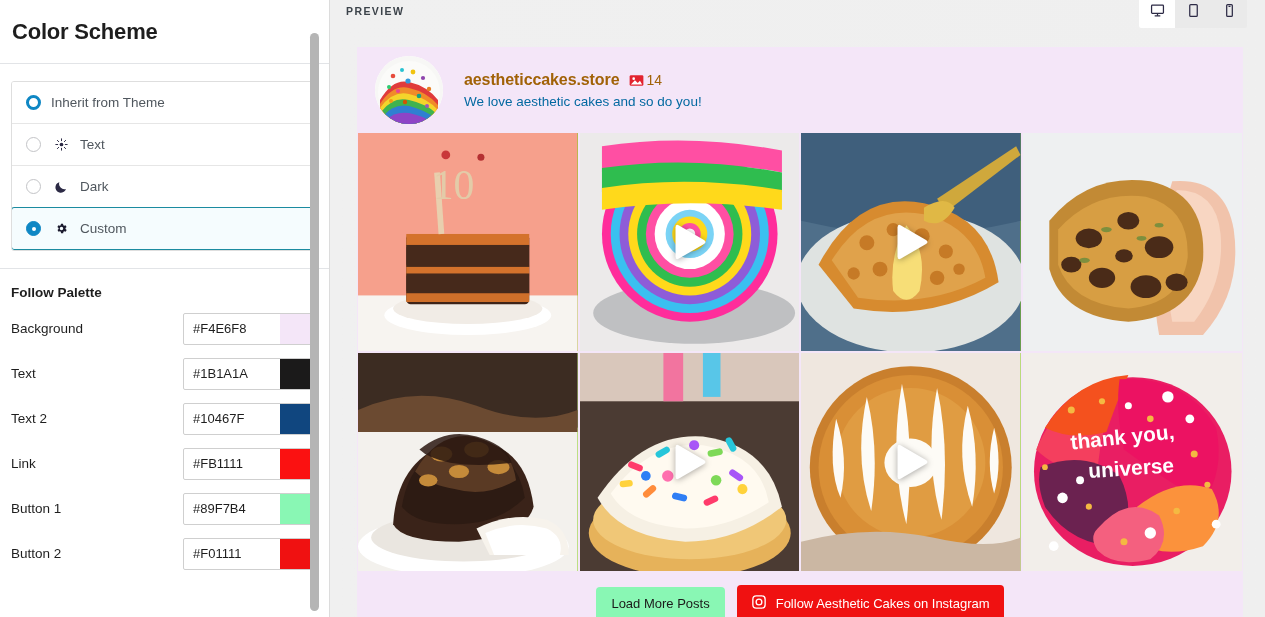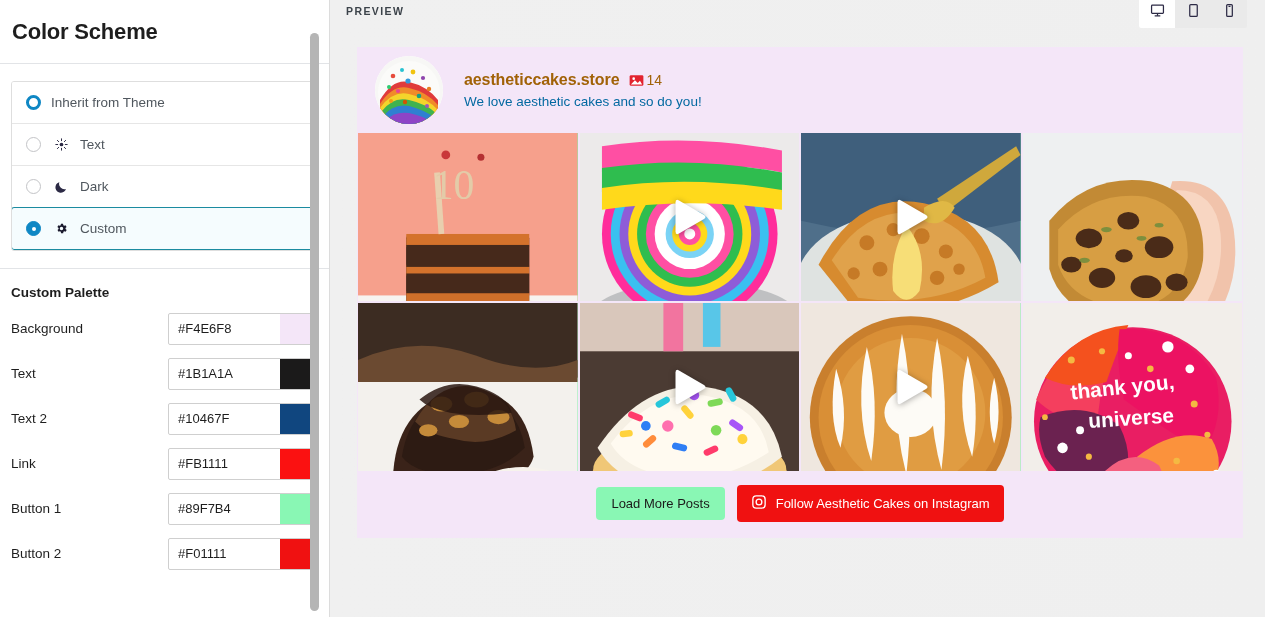--- a/index.html
+++ b/index.html
@@ -97,21 +97,21 @@
   .palette-row {
     display: flex; align-items: center;
     height: 45px;
     padding: 0 11px;
   }
   .palette-label {
     font-size: 13.5px; color: #1e1e1e;
     flex: 1;
   }
   .color-field {
-    width: 150px; height: 32px;
+    width: 135px; height: 32px;
     border: 1px solid #cfcfcf;
     background: #fff;
     display: flex; align-items: stretch;
     border-radius: 2px;
     overflow: hidden;
   }
   .color-text {
     flex: 1;
     display: flex; align-items: center;
     padding-left: 9px;
@@ -207,23 +207,23 @@
 
   .ig-grid {
     display: grid;
     grid-template-columns: repeat(4, 1fr);
     gap: 2px;
     background: #F4E6F8;
     padding: 0 1px;
   }
   .ig-cell {
     position: relative;
-    height: 168px;
-    overflow: hidden;
-    background: #86efac;
+    height: 218px;
+    overflow: hidden;
+    background: #84cc16;
     cursor: pointer;
   }
   .ig-art { position: absolute; inset: 0; }
   .play {
     position: absolute; left: 50%; top: 50%;
     width: 56px; height: 56px;
     transform: translate(-50%,-50%);
     display: flex; align-items: center; justify-content: center;
   }
   .play svg { filter: drop-shadow(0 1px 3px rgba(0,0,0,.35)); }
@@ -312,21 +312,21 @@
           </span>
           <span class="radio-label">Custom</span>
         </div>
 
       </div>
     </div>
 
     <div class="sb-divider"></div>
 
     <div>
-      <div class="palette-title">Custom Palette</div>
+      <div class="palette-title">Follow Palette</div>
 
       <div class="palette-row">
         <span class="palette-label">Background</span>
         <div class="color-field">
           <span class="color-text">#F4E6F8</span>
           <span class="color-chip" style="background: rgb(244, 230, 248);"></span>
         </div>
       </div>
 
       <div class="palette-row">

